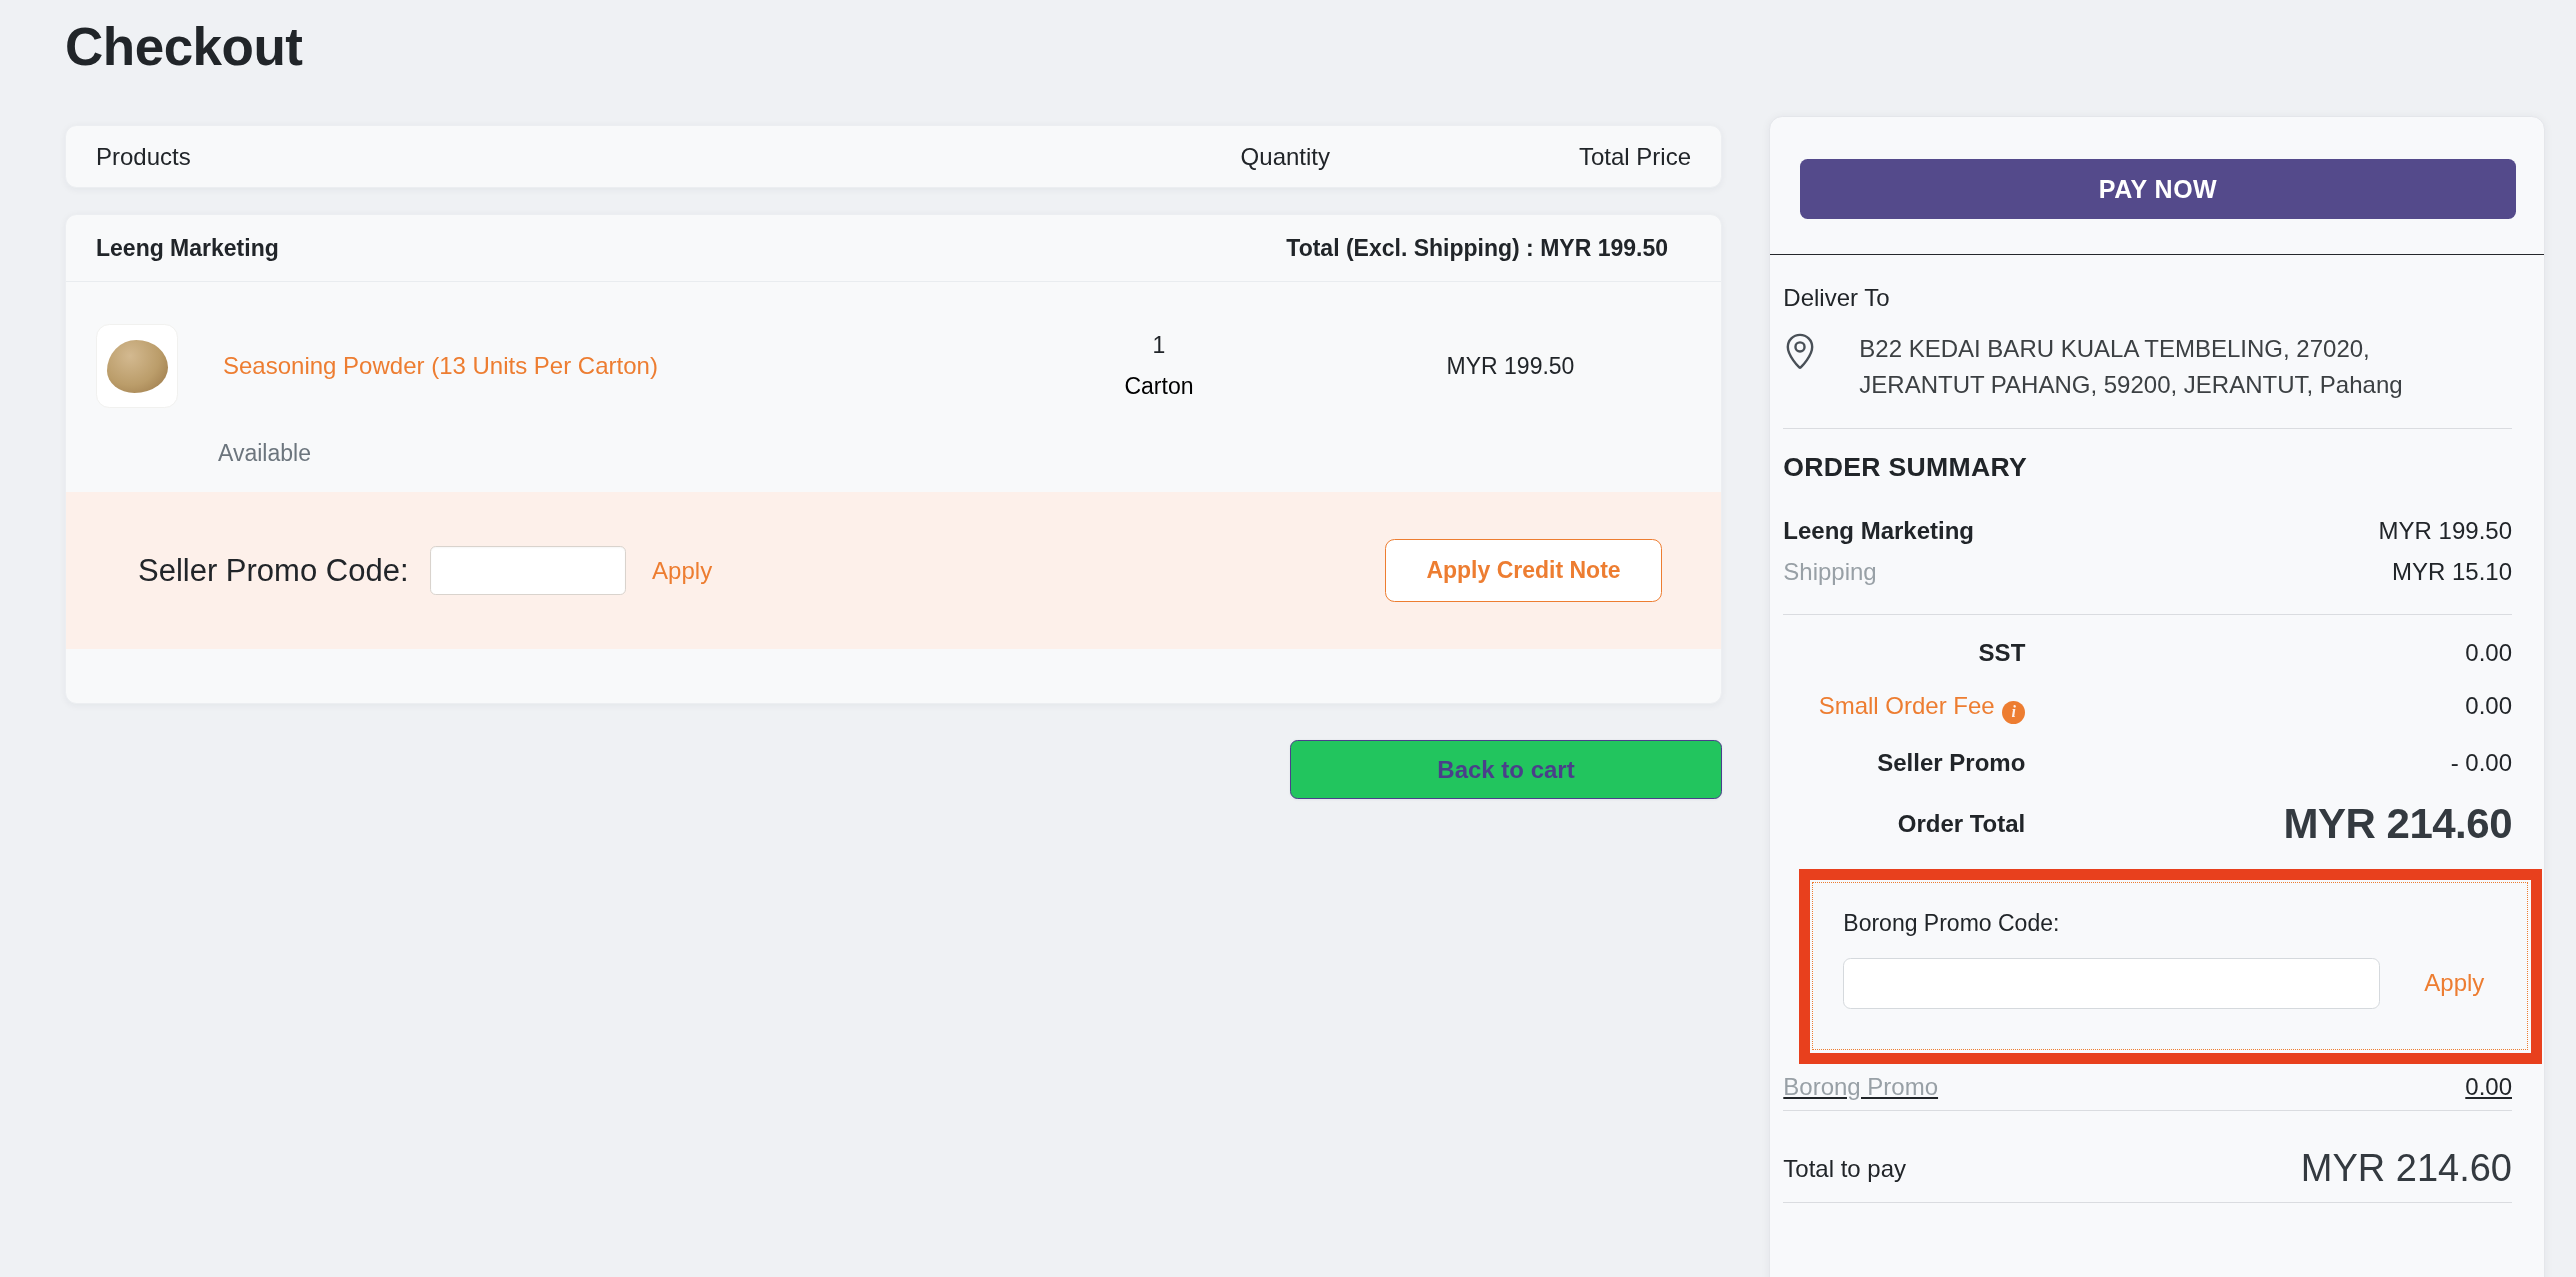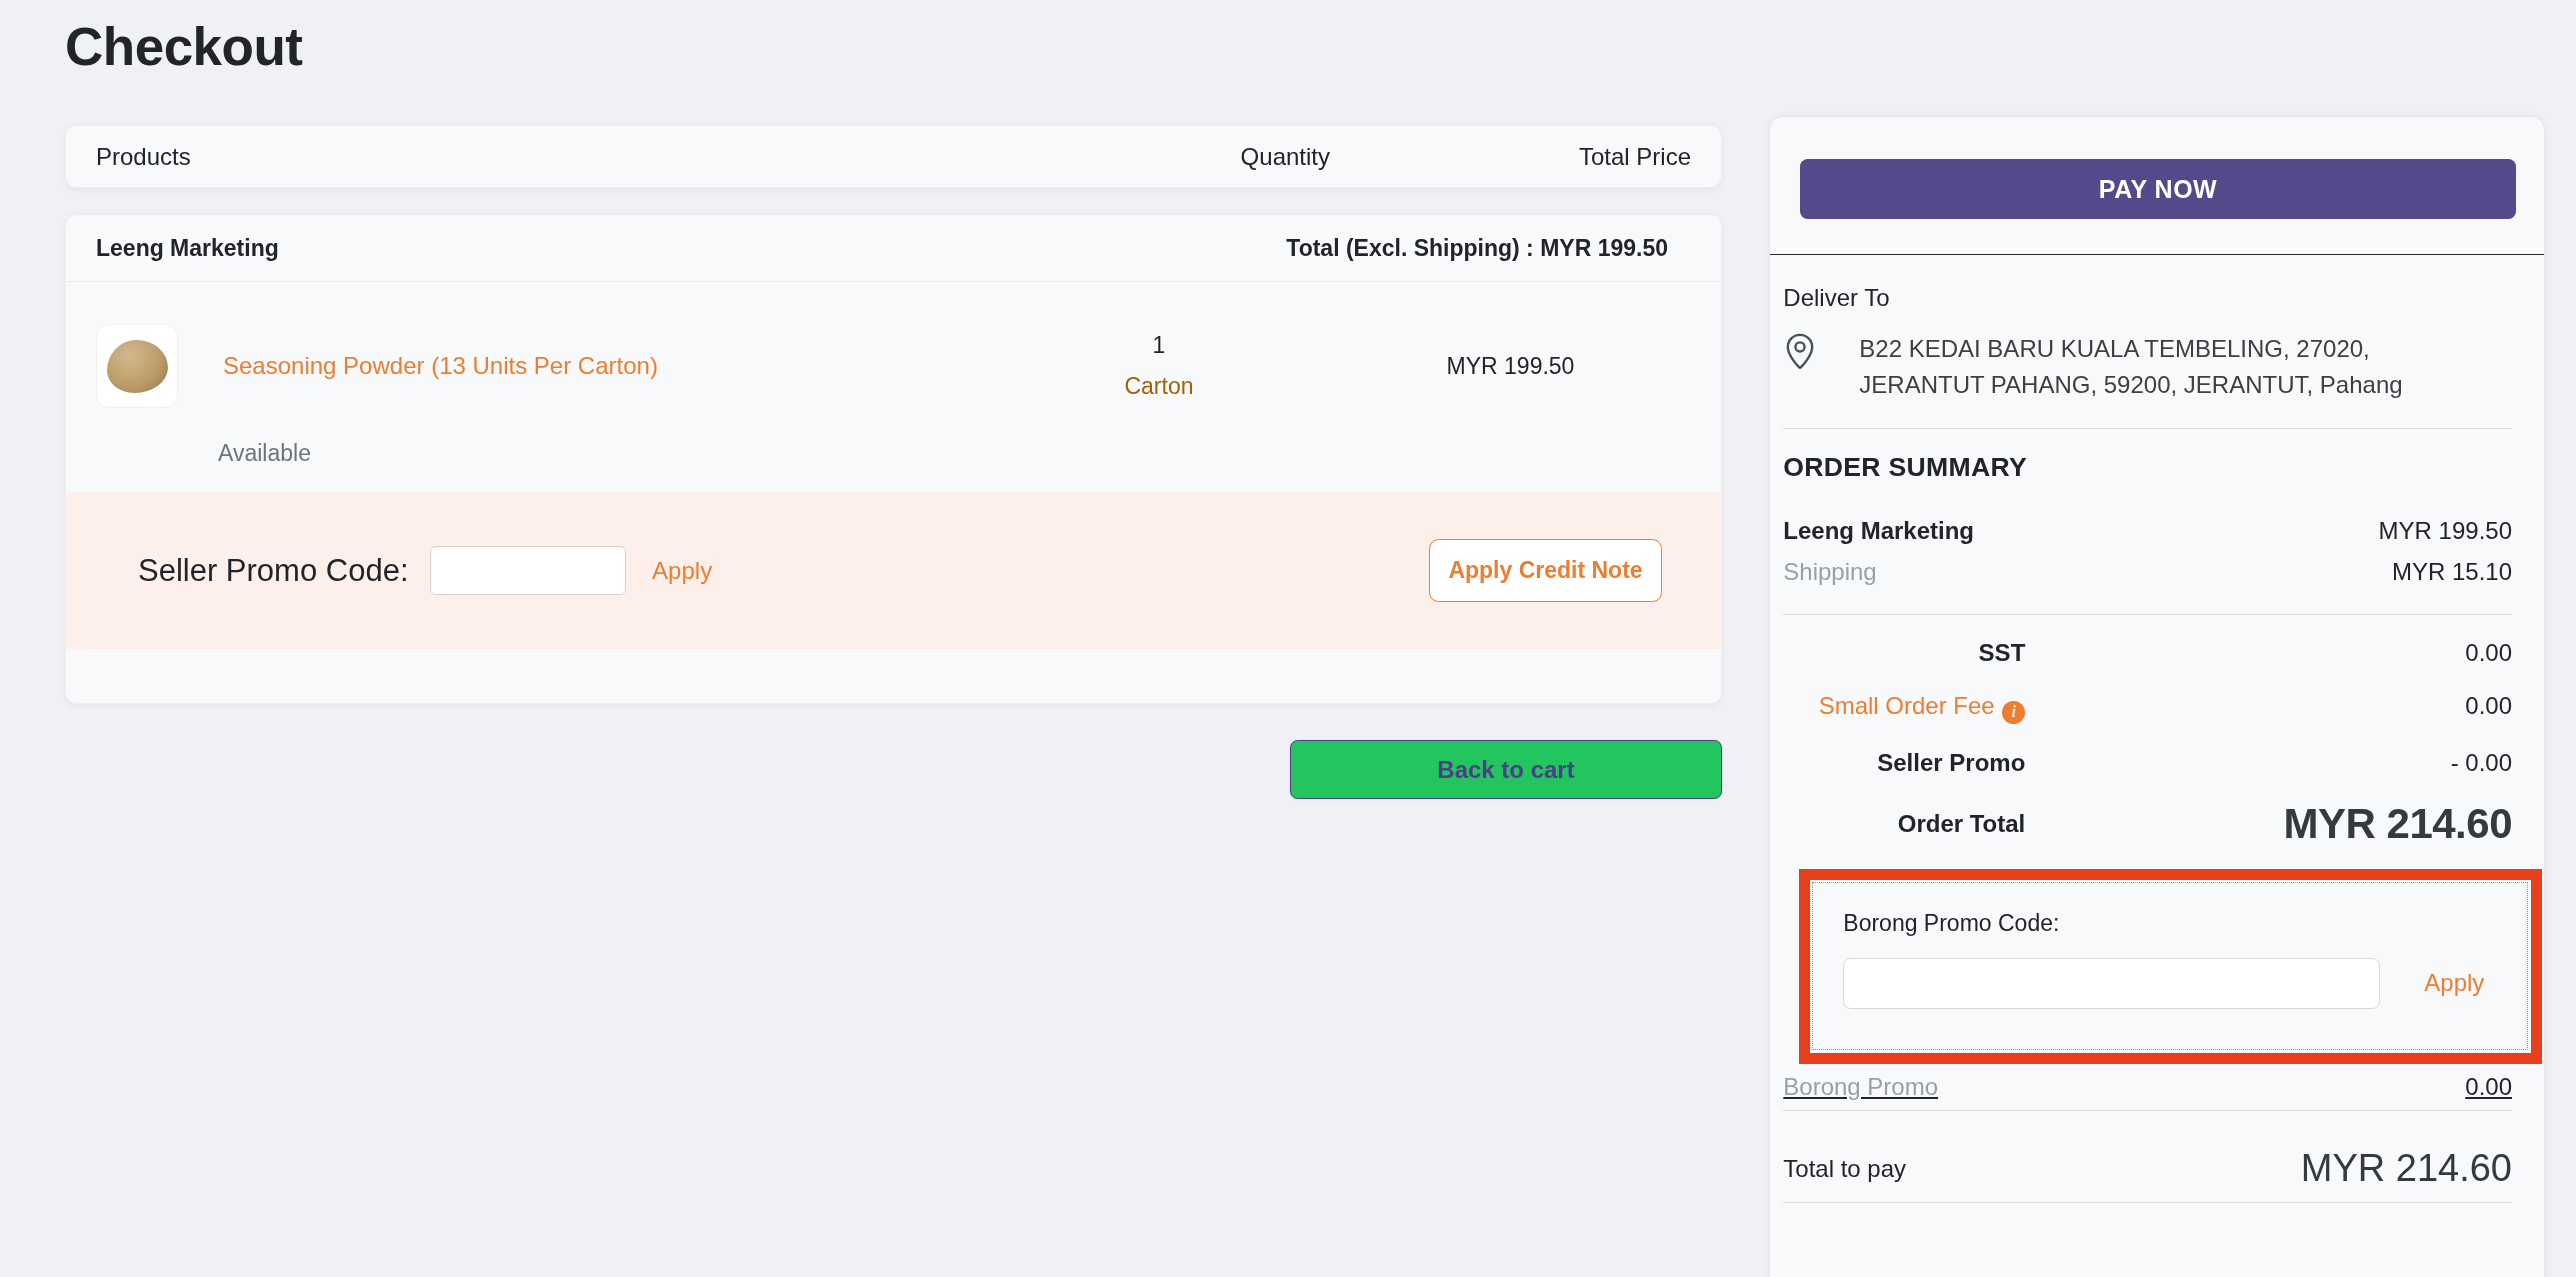--- a/index.html
+++ b/index.html
@@ -55,41 +55,41 @@
     flex: none;
   }
   .powder {
     width: 61px; height: 53px;
     border-radius: 48% 52% 55% 45% / 58% 52% 48% 42%;
     background: radial-gradient(circle at 38% 30%, #d3b990, #bb9d6a 55%, #a07e4e 88%);
   }
   .prod-name { margin-left: 45px; font-size: 24px; color: #ed7d31; cursor: pointer; }
   .qty-cell { text-align: center; }
   .qty-cell .num { font-size: 23px; color: #212529; }
-  .qty-cell .unit { font-size: 23px; color: #a16207; margin-top: 13.3px; }
+  .qty-cell .unit { font-size: 23px; color: #000000; margin-top: 13.3px; }
   .price-cell { text-align: center; font-size: 23px; color: #212529; }
   .available { padding: 32px 30px 25px 152px; font-size: 23px; color: #6c757d; }
 
   .promo-strip {
     height: 157px; background: #fdf0ea;
     display: flex; align-items: center;
     padding-left: 72px;
   }
   .promo-strip label { font-size: 31px; color: #212529; }
   .promo-input {
     margin-left: 21px; width: 196px; height: 49px;
     border: 0.9px solid #d9d3cd; border-radius: 5.7px; background: #ffffff;
     font-size: 23px; padding: 0 13.3px; outline: none;
     box-shadow: inset 0 0.9px 1.9px rgba(0,0,0,0.04);
     font-family: inherit;
   }
   .apply-link { margin-left: 26.6px; font-size: 24px; color: #ed7d31; cursor: pointer; }
   .credit-btn {
     margin-left: auto; margin-right: 59px;
-    width: 233px; height: 63px;
+    width: 277px; height: 63px;
     background: #ffffff; border: 1.9px solid #ed7d31; border-radius: 9.5px;
     color: #ed7d31; font-size: 23px; font-weight: bold;
     font-family: inherit; cursor: pointer;
   }
   .back-btn {
     display: block; margin: 36px 0 0 auto;
     width: 432px; height: 59px;
     background: #22c55e; border: 1.9px solid #4a3f8a; border-radius: 7.6px;
     color: #4a3f8a; font-size: 24px; font-weight: bold;
     font-family: inherit; cursor: pointer;

